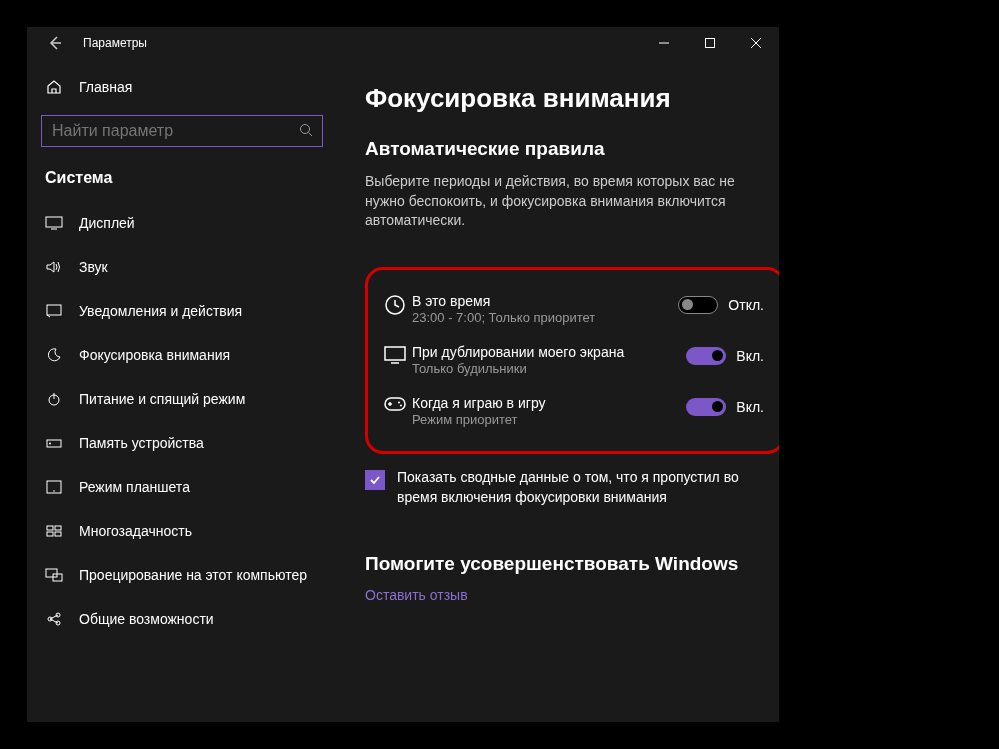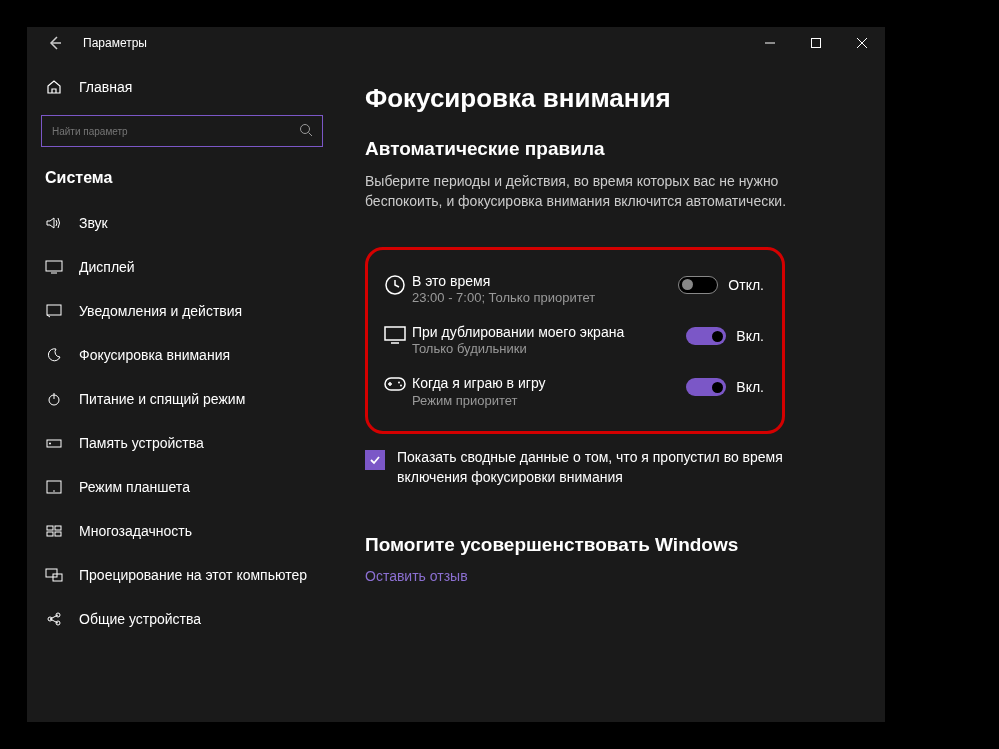--- a/index.html
+++ b/index.html
@@ -1,29 +1,29 @@
 <!DOCTYPE html>
 <html><head>
 <meta charset="utf-8">
 <style>
 * { margin:0; padding:0; box-sizing:border-box; font-family:"Segoe UI",Arial,sans-serif; }
 body { background:#000; width:999px; height:749px; position:relative; overflow:hidden; }
-.window { position:absolute; left:27px; top:27px; width:858px; height:695px; background:#1a1a1a; color:#fff; display:flex; flex-direction:column; }
+.window { position:absolute; left:27px; top:27px; width:752px; height:695px; background:#1a1a1a; color:#fff; display:flex; flex-direction:column; }
 .titlebar { height:32px; display:flex; align-items:center; padding-left:18px; }
 .back-btn { width:20px; height:20px; display:flex; align-items:center; justify-content:center; color:#ccc; margin-right:18px; font-size:18px; }
 .title-text { font-size:12px; color:#fff; }
 .win-controls { position:absolute; right:0; top:0; display:flex; }
 .win-btn { width:46px; height:32px; display:flex; align-items:center; justify-content:center; color:#fff; font-size:11px; }
 .body { flex:1; display:flex; overflow:hidden; }
 .sidebar { width:310px; padding:8px 0 16px 0; overflow-y:auto; }
 .home-row { display:flex; align-items:center; height:40px; padding-left:18px; gap:16px; }
 .home-row .icon { width:18px; display:flex; justify-content:center; }
 .home-label { font-size:14px; }
 .search-wrap { margin:8px 14px 14px 14px; }
-.search { width:100%; height:32px; background:transparent; border:1px solid #7b57c7; color:#fef9c3; font-size:10px; padding:0 34px 0 10px; position:relative; }
+.search { width:100%; height:32px; background:transparent; border:1px solid #7b57c7; color:#fef9c3; font-size:16px; padding:0 34px 0 10px; position:relative; }
 .search-box { position:relative; }
 .search-icon { position:absolute; right:10px; top:8px; color:#999; font-size:14px; }
 .section-label { font-size:16px; font-weight:600; padding:8px 18px 14px 18px; color:#fff; }
 .nav-item { display:flex; align-items:center; height:44px; padding-left:18px; gap:16px; font-size:14px; color:#fff; }
 .nav-item .icon { width:18px; display:flex; justify-content:center; font-size:16px; }
 .main { flex:1; padding:24px 30px 0 28px; overflow-y:auto; }
 h1 { font-size:26px; font-weight:600; margin-bottom:24px; }
 h2 { font-size:19px; font-weight:600; margin-bottom:12px; }
 .desc { font-size:14px; color:#ccc; line-height:1.4; margin-bottom:16px; max-width:560px; }
 .rules-box { border:3px solid #d40000; border-radius:18px; padding:14px 18px 14px 10px; width:420px; margin-bottom:14px;margin-top:36px; }
@@ -96,35 +96,35 @@
                 <circle cx="6" cy="6" r="4.5" stroke="#999" fill="none" stroke-width="1"></circle>
                 <line x1="9.5" y1="9.5" x2="13" y2="13" stroke="#999" stroke-width="1"></line>
               </svg>
             </span>
         </div>
       </div>
       <div class="section-label">Система</div>
 
       <div class="nav-item">
           <span class="icon">
-            <svg width="16" height="14" viewBox="0 0 16 14">
-              <path d="M1 5 L4 5 L8 2 L8 12 L4 9 L1 9 Z" stroke="#fff" fill="none"></path>
-              <path d="M10 4 Q12 7 10 10 M12 2 Q15 7 12 12" stroke="#fff" fill="none"></path>
-            </svg>
-          </span>
-          <span>Звук</span>
-        </div>
-      <div class="nav-item">
-          <span class="icon">
             <svg width="18" height="14" viewBox="0 0 18 14">
               <rect x="1" y="1" width="16" height="10" stroke="#fff" fill="none"></rect>
               <line x1="6" y1="13" x2="12" y2="13" stroke="#fff"></line>
             </svg>
           </span>
           <span>Дисплей</span>
+        </div>
+      <div class="nav-item">
+          <span class="icon">
+            <svg width="16" height="14" viewBox="0 0 16 14">
+              <path d="M1 5 L4 5 L8 2 L8 12 L4 9 L1 9 Z" stroke="#fff" fill="none"></path>
+              <path d="M10 4 Q12 7 10 10 M12 2 Q15 7 12 12" stroke="#fff" fill="none"></path>
+            </svg>
+          </span>
+          <span>Звук</span>
         </div>
       <div class="nav-item">
           <span class="icon">
             <svg width="16" height="14" viewBox="0 0 16 14">
               <rect x="1" y="1" width="14" height="10" stroke="#fff" fill="none"></rect>
               <path d="M4 13 L1 11" stroke="#fff"></path>
             </svg>
           </span>
           <span>Уведомления и действия</span>
         </div>
@@ -185,21 +185,21 @@
         </div>
       <div class="nav-item">
           <span class="icon">
             <svg width="16" height="14" viewBox="0 0 16 14">
               <path d="M4 7 L12 3 M4 7 L12 11" stroke="#fff"></path>
               <circle cx="4" cy="7" r="2" stroke="#fff" fill="none"></circle>
               <circle cx="12" cy="3" r="2" stroke="#fff" fill="none"></circle>
               <circle cx="12" cy="11" r="2" stroke="#fff" fill="none"></circle>
             </svg>
           </span>
-          <span>Общие устройства</span>
+          <span>Общие возможности</span>
         </div>
     </div>
 
     <div class="main">
       <h1>Фокусировка внимания</h1>
       <h2>Автоматические правила</h2>
       <p class="desc">Выберите периоды и действия, во время которых вас не нужно беспокоить, и фокусировка внимания включится автоматически.</p>
 
       <div class="rules-box">
         <div class="rule">

